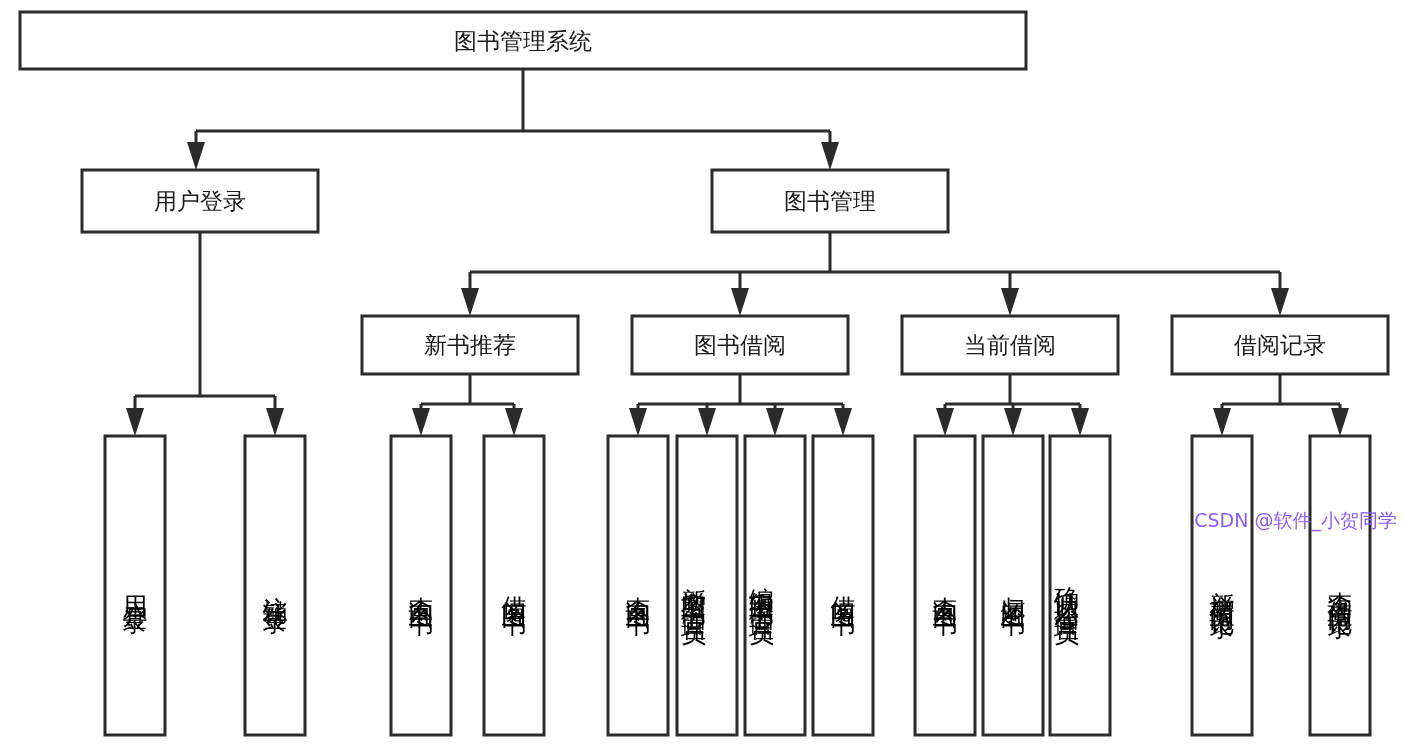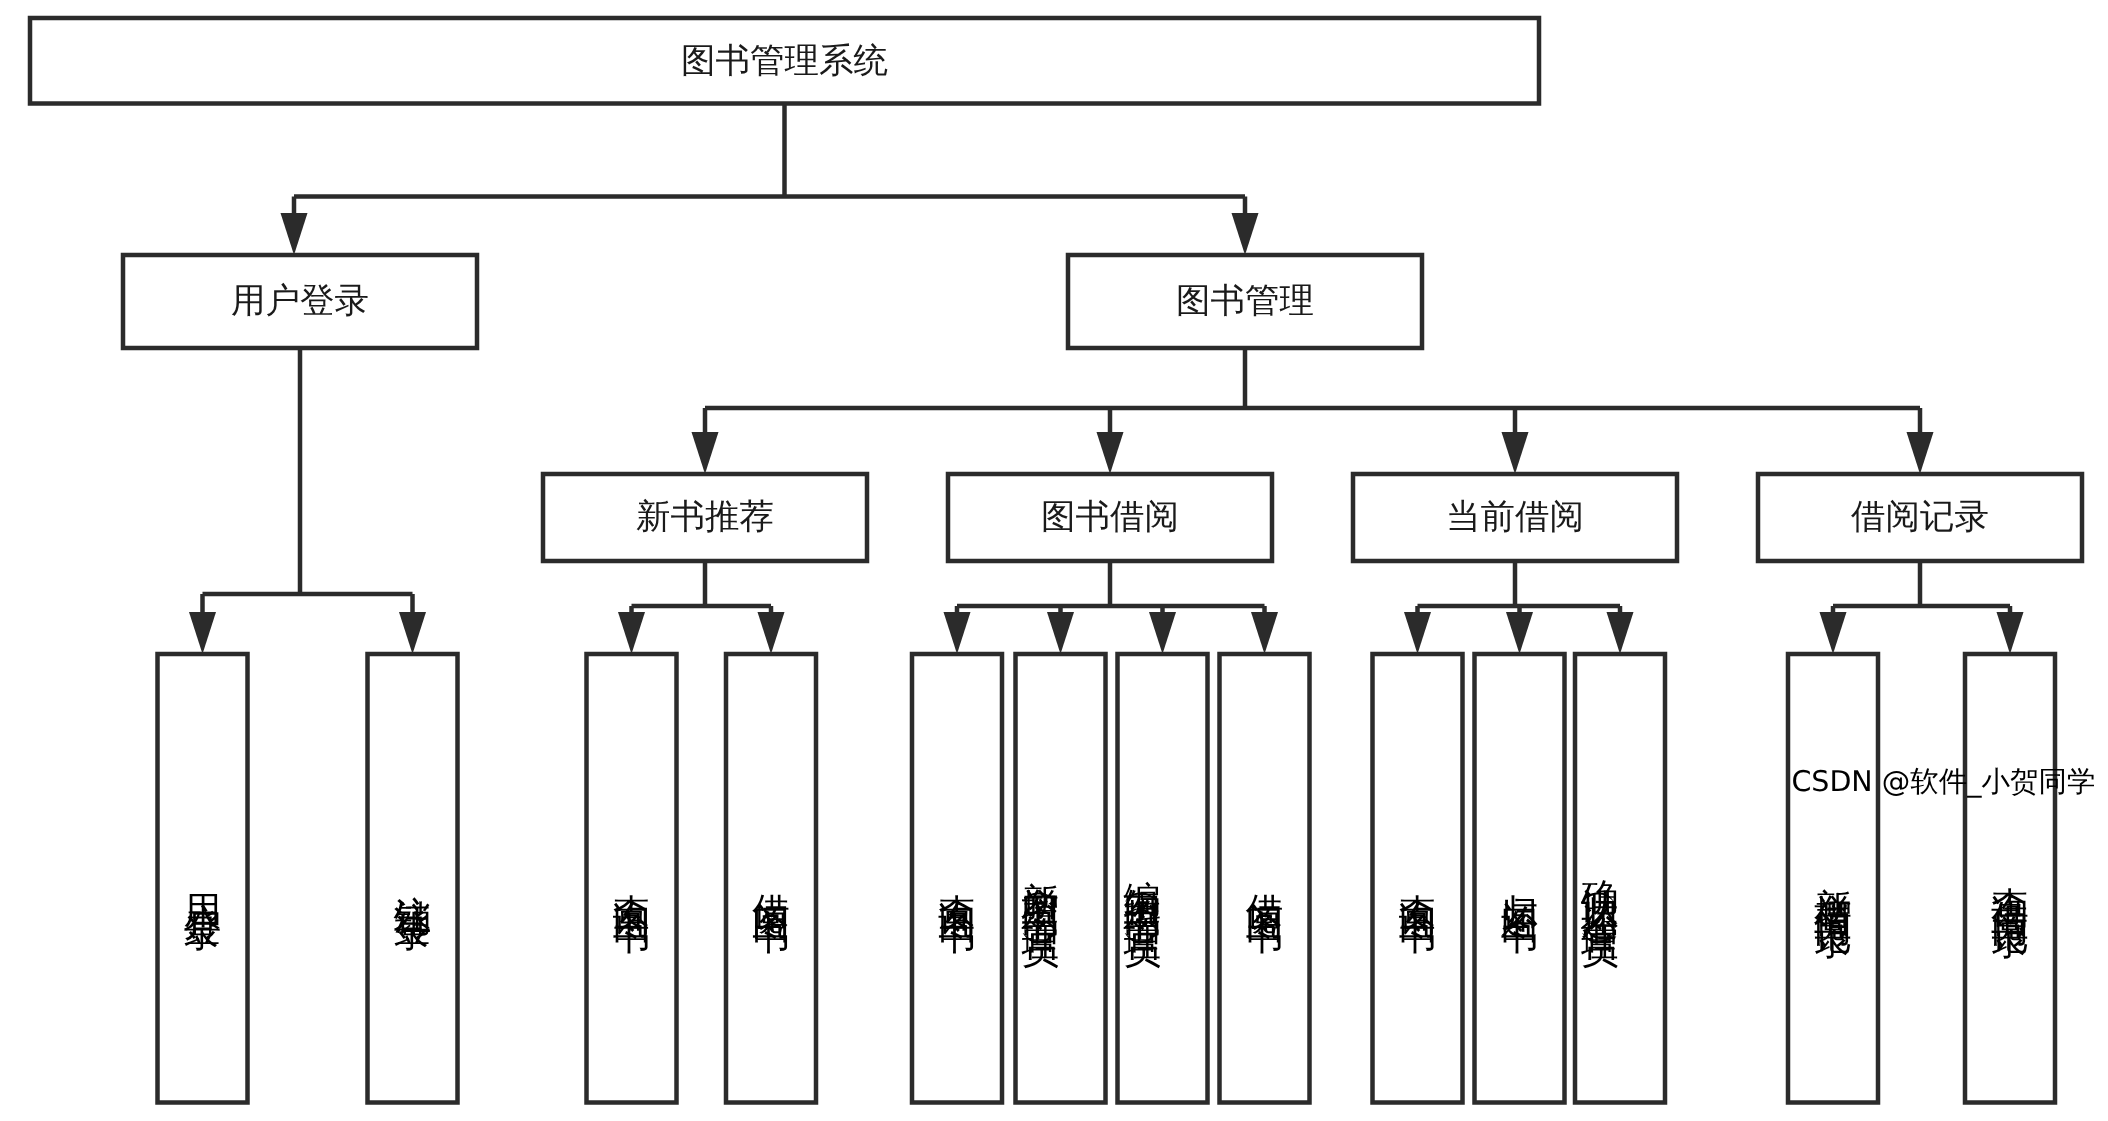--- a/index.html
+++ b/index.html
@@ -56,21 +56,21 @@
     writing-mode: vertical-rl;
     text-orientation: upright;
     letter-spacing: 5px;
   }
   .watermark-text {
     position: absolute;
     right: 8px;
     bottom: 4px;
     font-family: "DejaVu Sans", "Liberation Sans", sans-serif;
     font-size: 19px;
-    color: #000000;
+    color: #8b5cf6;
     white-space: nowrap;
     pointer-events: none;
   }
 </style>
 </head>
 <body>
 
 <div id="diagram-root">
   <svg class="diagram-canvas" viewBox="0 0 1405 747" xmlns="http://www.w3.org/2000/svg">
 

